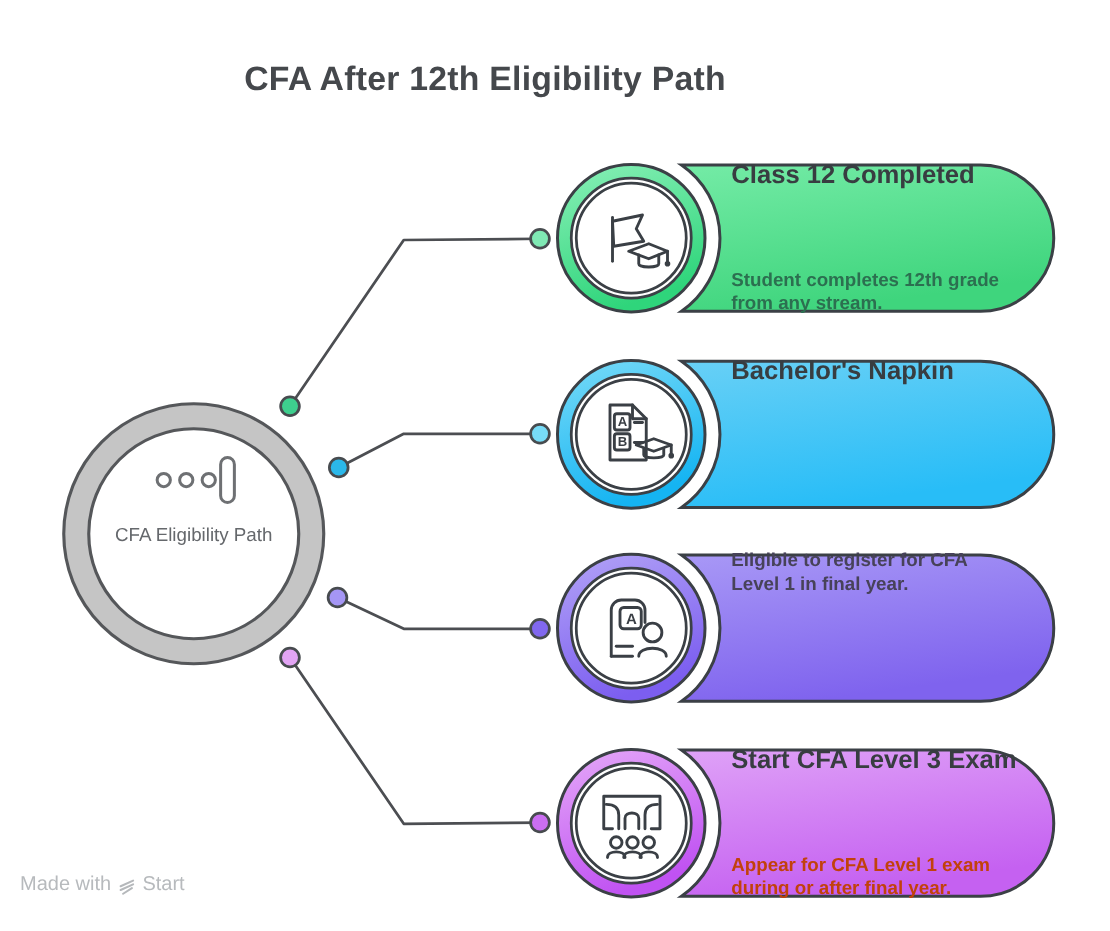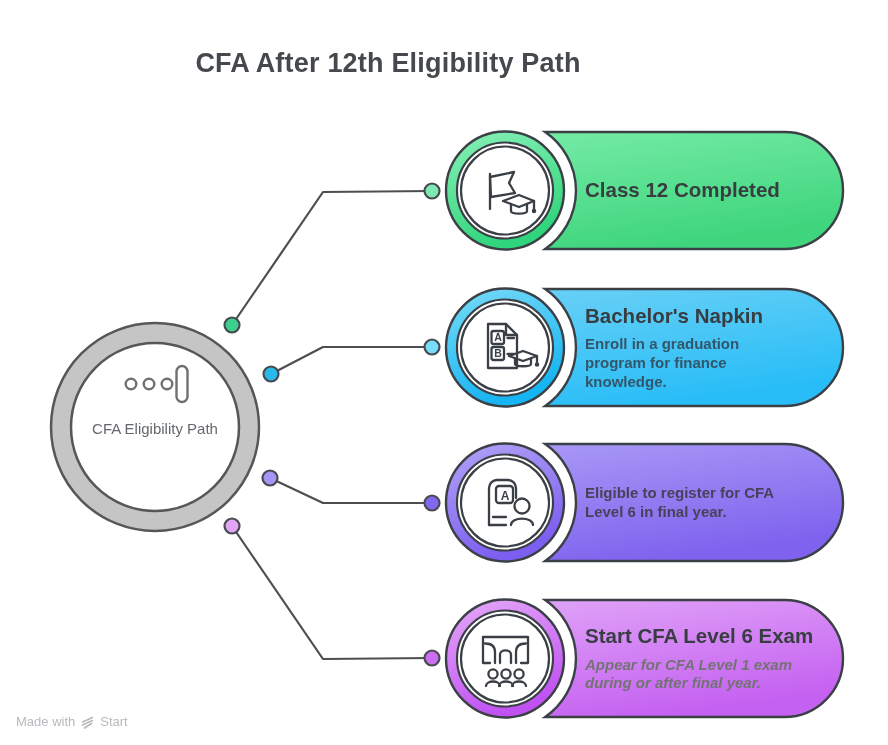--- a/index.html
+++ b/index.html
@@ -13,31 +13,31 @@
   }
   .underlay{position:absolute;left:0;top:0;}
   .center-label{
     position:absolute;left:68px;top:420px;width:174px;text-align:center;
     font-size:15px;line-height:1.26;color:#65686c;
   }
   .card{position:absolute;left:443px;width:404px;height:125px;}
   .card-art{position:absolute;left:0;top:0;}
   .card-text{
     position:absolute;left:142px;top:0;bottom:0;width:250px;
-    display:flex;flex-direction:column;justify-content:center;gap:7px;
+    display:flex;flex-direction:column;justify-content:space-between;gap:7px;
   }
   .card-title{
     font-size:20.5px;font-weight:700;color:#383d41;line-height:1.2;max-width:232px;
   }
   .card-desc{
     font-size:15px;font-weight:700;line-height:1.24;max-width:216px;
   }
   .footer{
-    position:absolute;left:16px;top:714px;display:flex;align-items:center;gap:5px;
-    font-size:13px;color:#b7babd;
+    position:absolute;left:16px;top:699px;display:flex;align-items:center;gap:5px;
+    font-size:16px;color:#b7babd;
   }
   .icon-stroke{fill:none;stroke:#3a3f45;stroke-width:2.3;stroke-linecap:round;stroke-linejoin:round;}
   .icon-letter{fill:#3a3f45;font-family:"Liberation Sans",sans-serif;font-weight:700;stroke:none;}
 </style>
 </head>
 <body>
 
 <h1 class="page-title">CFA After 12th Eligibility Path</h1>
 
 <svg class="underlay" width="888" height="745" viewBox="0 0 888 745">
@@ -93,20 +93,21 @@
       <path d="M47,81 L47,46"></path>
       <path d="M47,49 L71,44 L66,55 L72,65 L48,69 Z"></path>
       <path d="M60,73 L76,67 L91,73 L76,79 Z"></path>
       <path d="M68,76 L68,83 C68,86.5 84,86.5 84,83 L84,76"></path>
       <path d="M91,73 L91,81"></path>
       <circle cx="91" cy="83" r="1.1"></circle>
     </g>
   </svg>
   <div class="card-text">
     <div class="card-title">Class 12 Completed</div>
+    <div class="card-desc" style="color: rgb(44, 111, 80);">Student completes 12th grade from any stream.</div>
   </div>
 </div>
 
 <div class="card" style="top:285px;">
   <svg class="card-art" width="404" height="125" viewBox="0 0 404 125">
     <defs>
       <linearGradient id="pg1" x1="0" y1="0" x2="0.35" y2="1">
         <stop offset="0" stop-color="#68d0f6"></stop>
         <stop offset="1" stop-color="#28bdf7"></stop>
       </linearGradient>
@@ -129,21 +130,20 @@
       <path d="M66,71 L80,66 L94,71 L80,76 Z"></path>
       <path d="M72,74 V79 C72,82 88,82 88,79 V74"></path>
       <path d="M94,71 V77"></path>
       <circle cx="94" cy="79.5" r="1.1"></circle>
       <text x="51.2" y="56" font-size="10.5" class="icon-letter">A</text>
       <text x="51.2" y="72" font-size="10.5" class="icon-letter">B</text>
     </g>
   </svg>
   <div class="card-text">
     <div class="card-title">Bachelor's Napkin</div>
-    <div class="card-desc" style="color: rgb(52, 86, 107);">Enroll in a graduation program for finance knowledge.</div>
   </div>
 </div>
 
 <div class="card" style="top:440px;">
   <svg class="card-art" width="404" height="125" viewBox="0 0 404 125">
     <defs>
       <linearGradient id="pg2" x1="0" y1="0" x2="0.35" y2="1">
         <stop offset="0" stop-color="#a898f6"></stop>
         <stop offset="1" stop-color="#7f63ee"></stop>
       </linearGradient>
@@ -160,21 +160,21 @@
       <path d="M46,85 V48 C46,43.6 49.6,40 54,40 H65 C69.4,40 73,43.6 73,48 V58"></path>
       <path d="M46,85 H63"></path>
       <path d="M50,77 H63"></path>
       <rect x="53" y="46" width="17" height="17" rx="3"></rect>
       <circle cx="79" cy="66" r="7.5"></circle>
       <path d="M68,85 C68,76.5 90,76.5 90,85"></path>
       <text x="57.8" y="59.5" font-size="12" class="icon-letter">A</text>
     </g>
   </svg>
   <div class="card-text">
-    <div class="card-desc" style="color: rgb(71, 66, 89);">Eligible to register for CFA Level 6 in final year.</div>
+    <div class="card-desc" style="color: rgb(71, 66, 89);">Eligible to register for CFA Level 1 in final year.</div>
   </div>
 </div>
 
 <div class="card" style="top:596px;">
   <svg class="card-art" width="404" height="125" viewBox="0 0 404 125">
     <defs>
       <linearGradient id="pg3" x1="0" y1="0" x2="0.35" y2="1">
         <stop offset="0" stop-color="#dfa2f7"></stop>
         <stop offset="1" stop-color="#c561f1"></stop>
       </linearGradient>
@@ -194,22 +194,22 @@
       <path d="M57,67 V58.5 C57,53 68,53 68,58.5 V67"></path>
       <circle cx="50" cy="78" r="4.6"></circle>
       <circle cx="63" cy="78" r="4.6"></circle>
       <circle cx="76" cy="78" r="4.6"></circle>
       <path d="M43,90 C43,84 57,84 57,90"></path>
       <path d="M56,90 C56,84 70,84 70,90"></path>
       <path d="M69,90 C69,84 83,84 83,90"></path>
     </g>
   </svg>
   <div class="card-text">
-    <div class="card-title">Start CFA Level 6 Exam</div>
-    <div class="card-desc" style="color: #737373; font-style: italic;">Appear for CFA Level 1 exam during or after final year.</div>
+    <div class="card-title">Start CFA Level 3 Exam</div>
+    <div class="card-desc" style="color: #c2410c;">Appear for CFA Level 1 exam during or after final year.</div>
   </div>
 </div>
 
 <div class="footer">
   <span>Made with</span>
   <svg width="15" height="15" viewBox="0 0 15 15">
     <g fill="none" stroke="#b5b8bb" stroke-width="1.6" stroke-linecap="round">
       <path d="M2.5,8 L12.5,3.5"></path>
       <path d="M2.5,11 L12.5,6.5"></path>
       <path d="M4.5,14 L11.5,9.5"></path>

